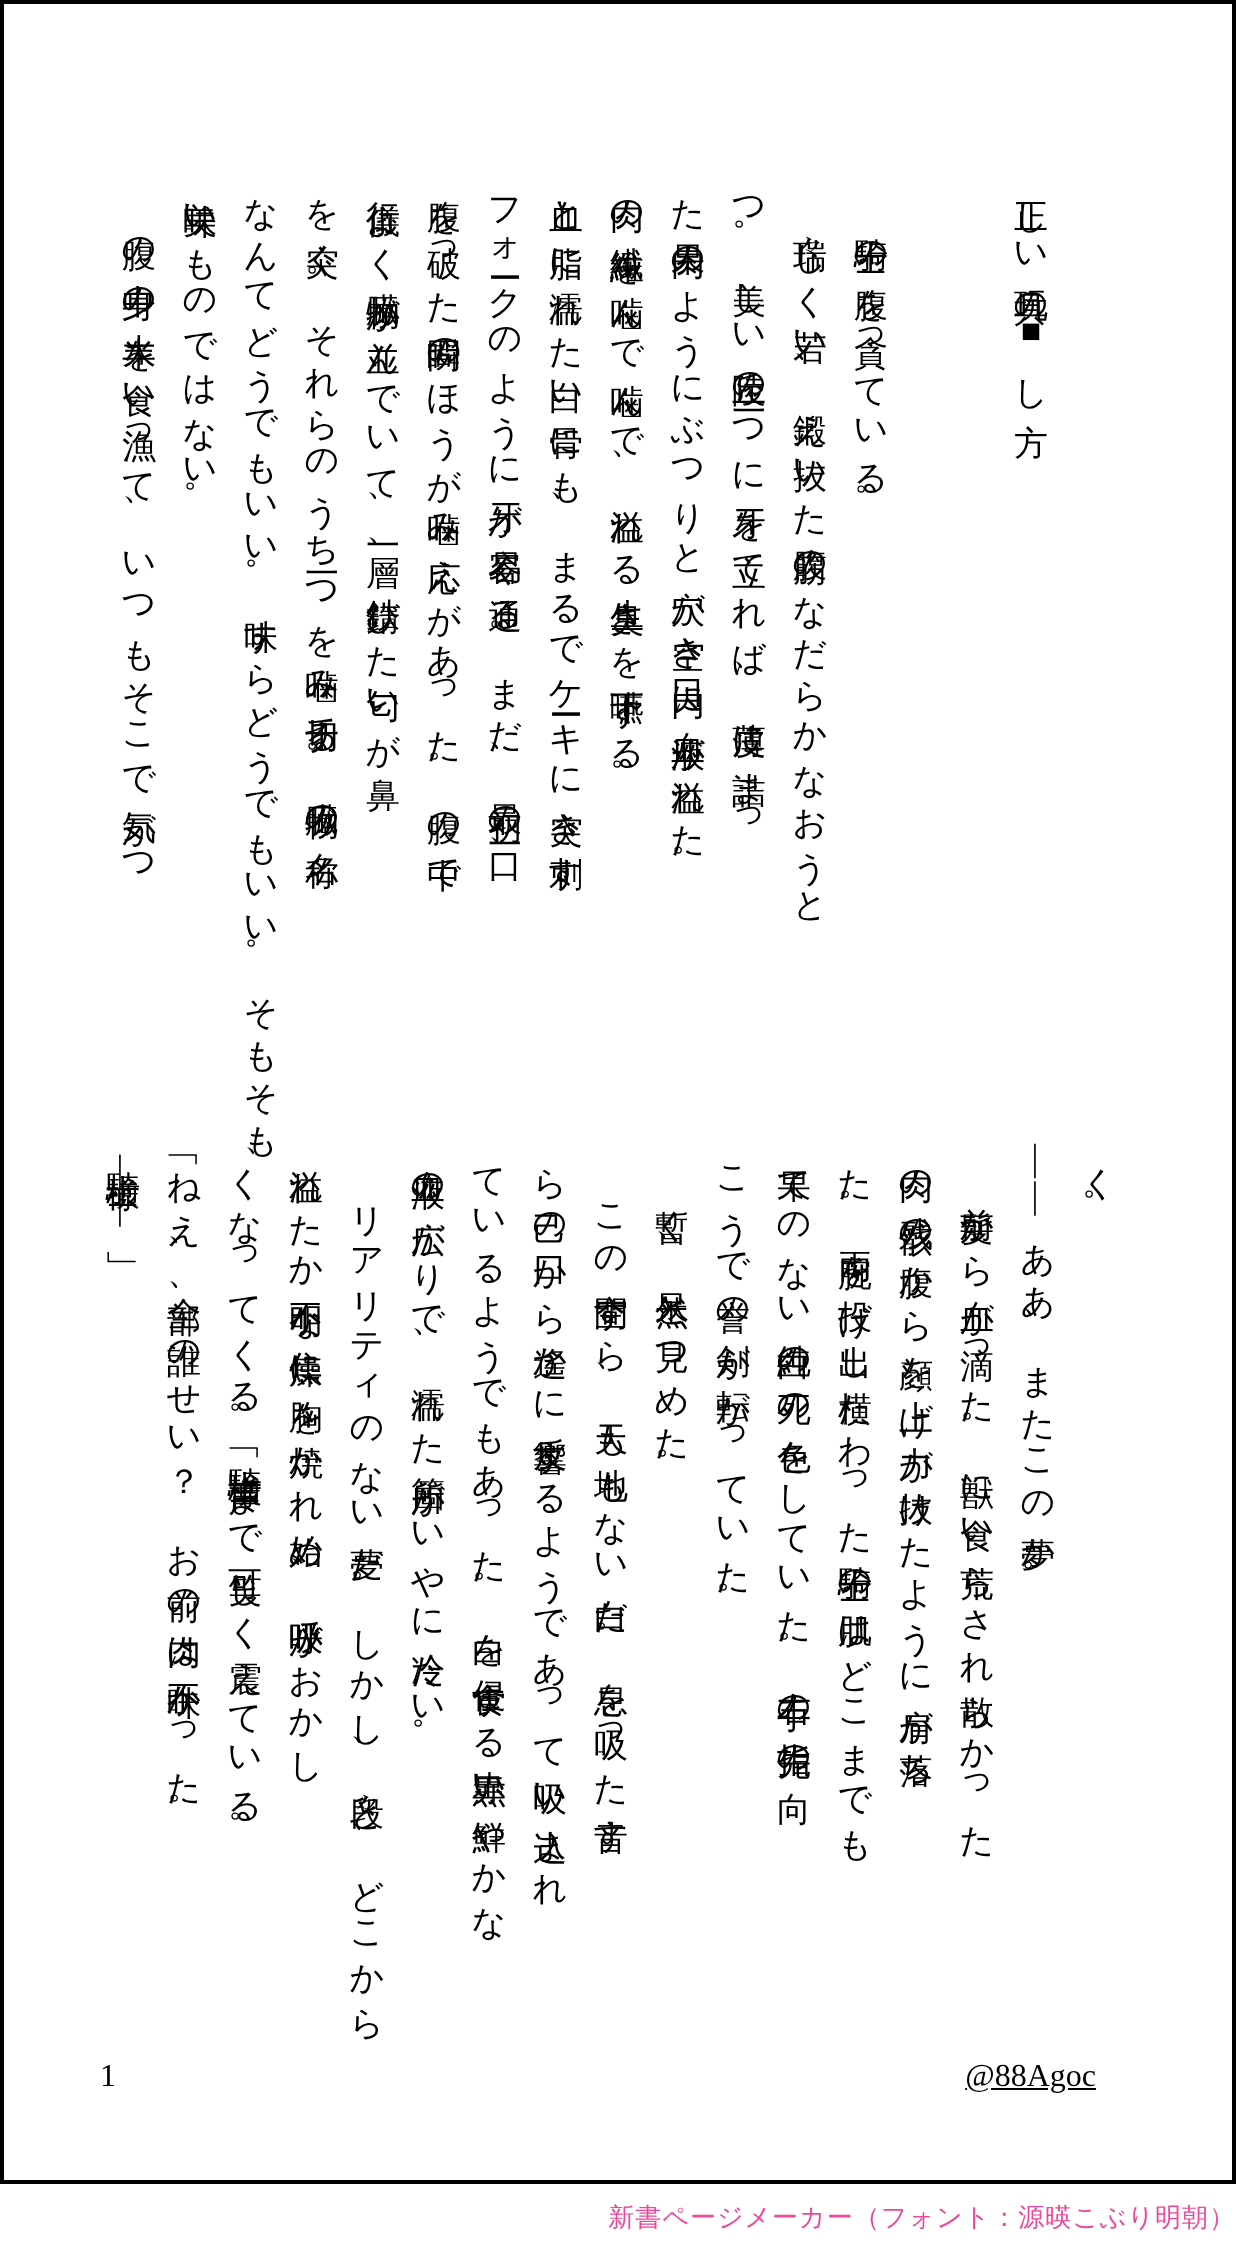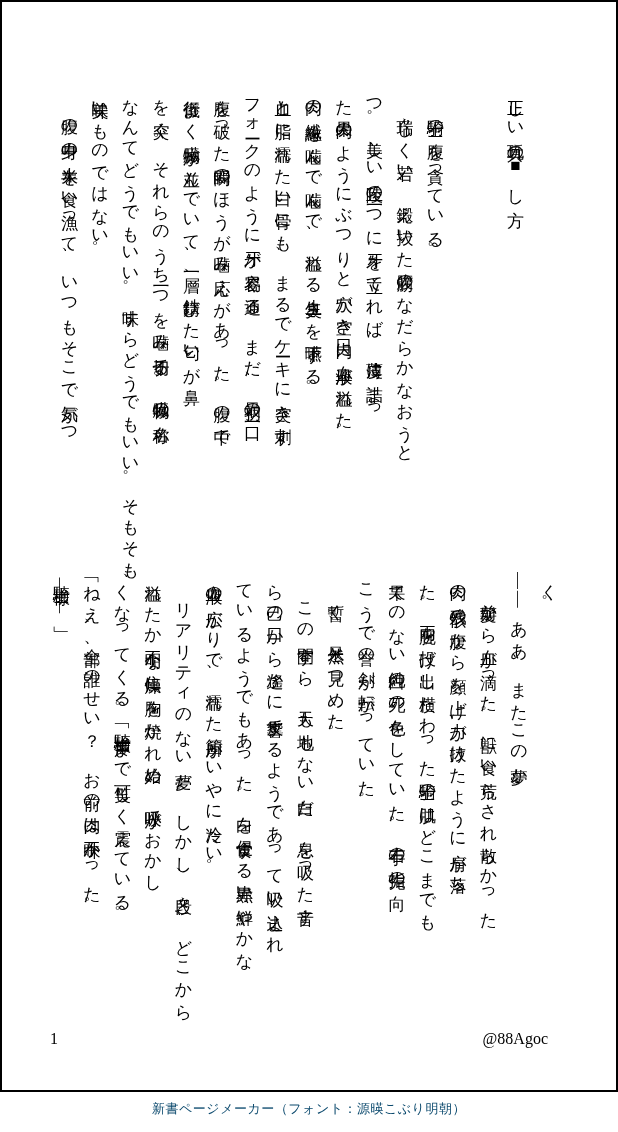--- a/index.html
+++ b/index.html
@@ -48,31 +48,31 @@
   .vline {
     
   }
   .footer-item {
     position: absolute;
     font-family: "Liberation Serif", "DejaVu Serif", serif;
     font-size: 16px;
     color: #000000;
   }
   .page-number { left: 48px; top: 1028px; }
-  .author-handle { right: 68px; top: 1028px; }
+  .author-handle { right: 68px; top: 1028px; text-decoration: underline; }
   .caption {
     position: absolute;
     top: 1100px;
     left: 0;
     width: 618px;
-    text-align: center;
+    text-align: right;
     font-family: "Liberation Serif", "DejaVu Serif", serif;
     font-size: 13px;
     letter-spacing: 0.5px;
-    color: #0c4a6e;
+    color: #ec4899;
   }
 </style>
 </head>
 <body>
 
 <div class="page">
   <div class="vtext title-block">正しい玩具の■し方</div>
 
   <div class="vtext top-block"><div class="vline">　騎士の腹を貪っている。</div><div class="vline">　瑞々しく若い、鍛え抜いた腹筋のなだらかなおうと</div><div class="vline">つ。美しい丘陵の一つに牙を立てれば、薄皮に詰まっ</div><div class="vline">た果肉のようにぶつりと穴が空き口内に血液が溢れた。</div><div class="vline">肉の繊維を噛んで噛んで、溢れる生臭さを嚥下する。</div><div class="vline">血と脂に濡れた白い骨にも、まるでケーキに突き刺す</div><div class="vline">フォークのように牙が容易く通る。まだ、最初の一口、</div><div class="vline">腹を破った瞬間のほうが噛み応えがあった。腹の中で</div><div class="vline">行儀よく臓物が並んでいて、一層、鉄錆びた匂いが鼻</div><div class="vline">を突く。それらのうち一つを噛み千切る。臓物の名称</div><div class="vline">なんてどうでもいい。味すらどうでもいい。そもそも、</div><div class="vline">美味いものではない。</div><div class="vline">　腹の中身の大半を食い漁って、いつもそこで気がつ</div></div>
 

